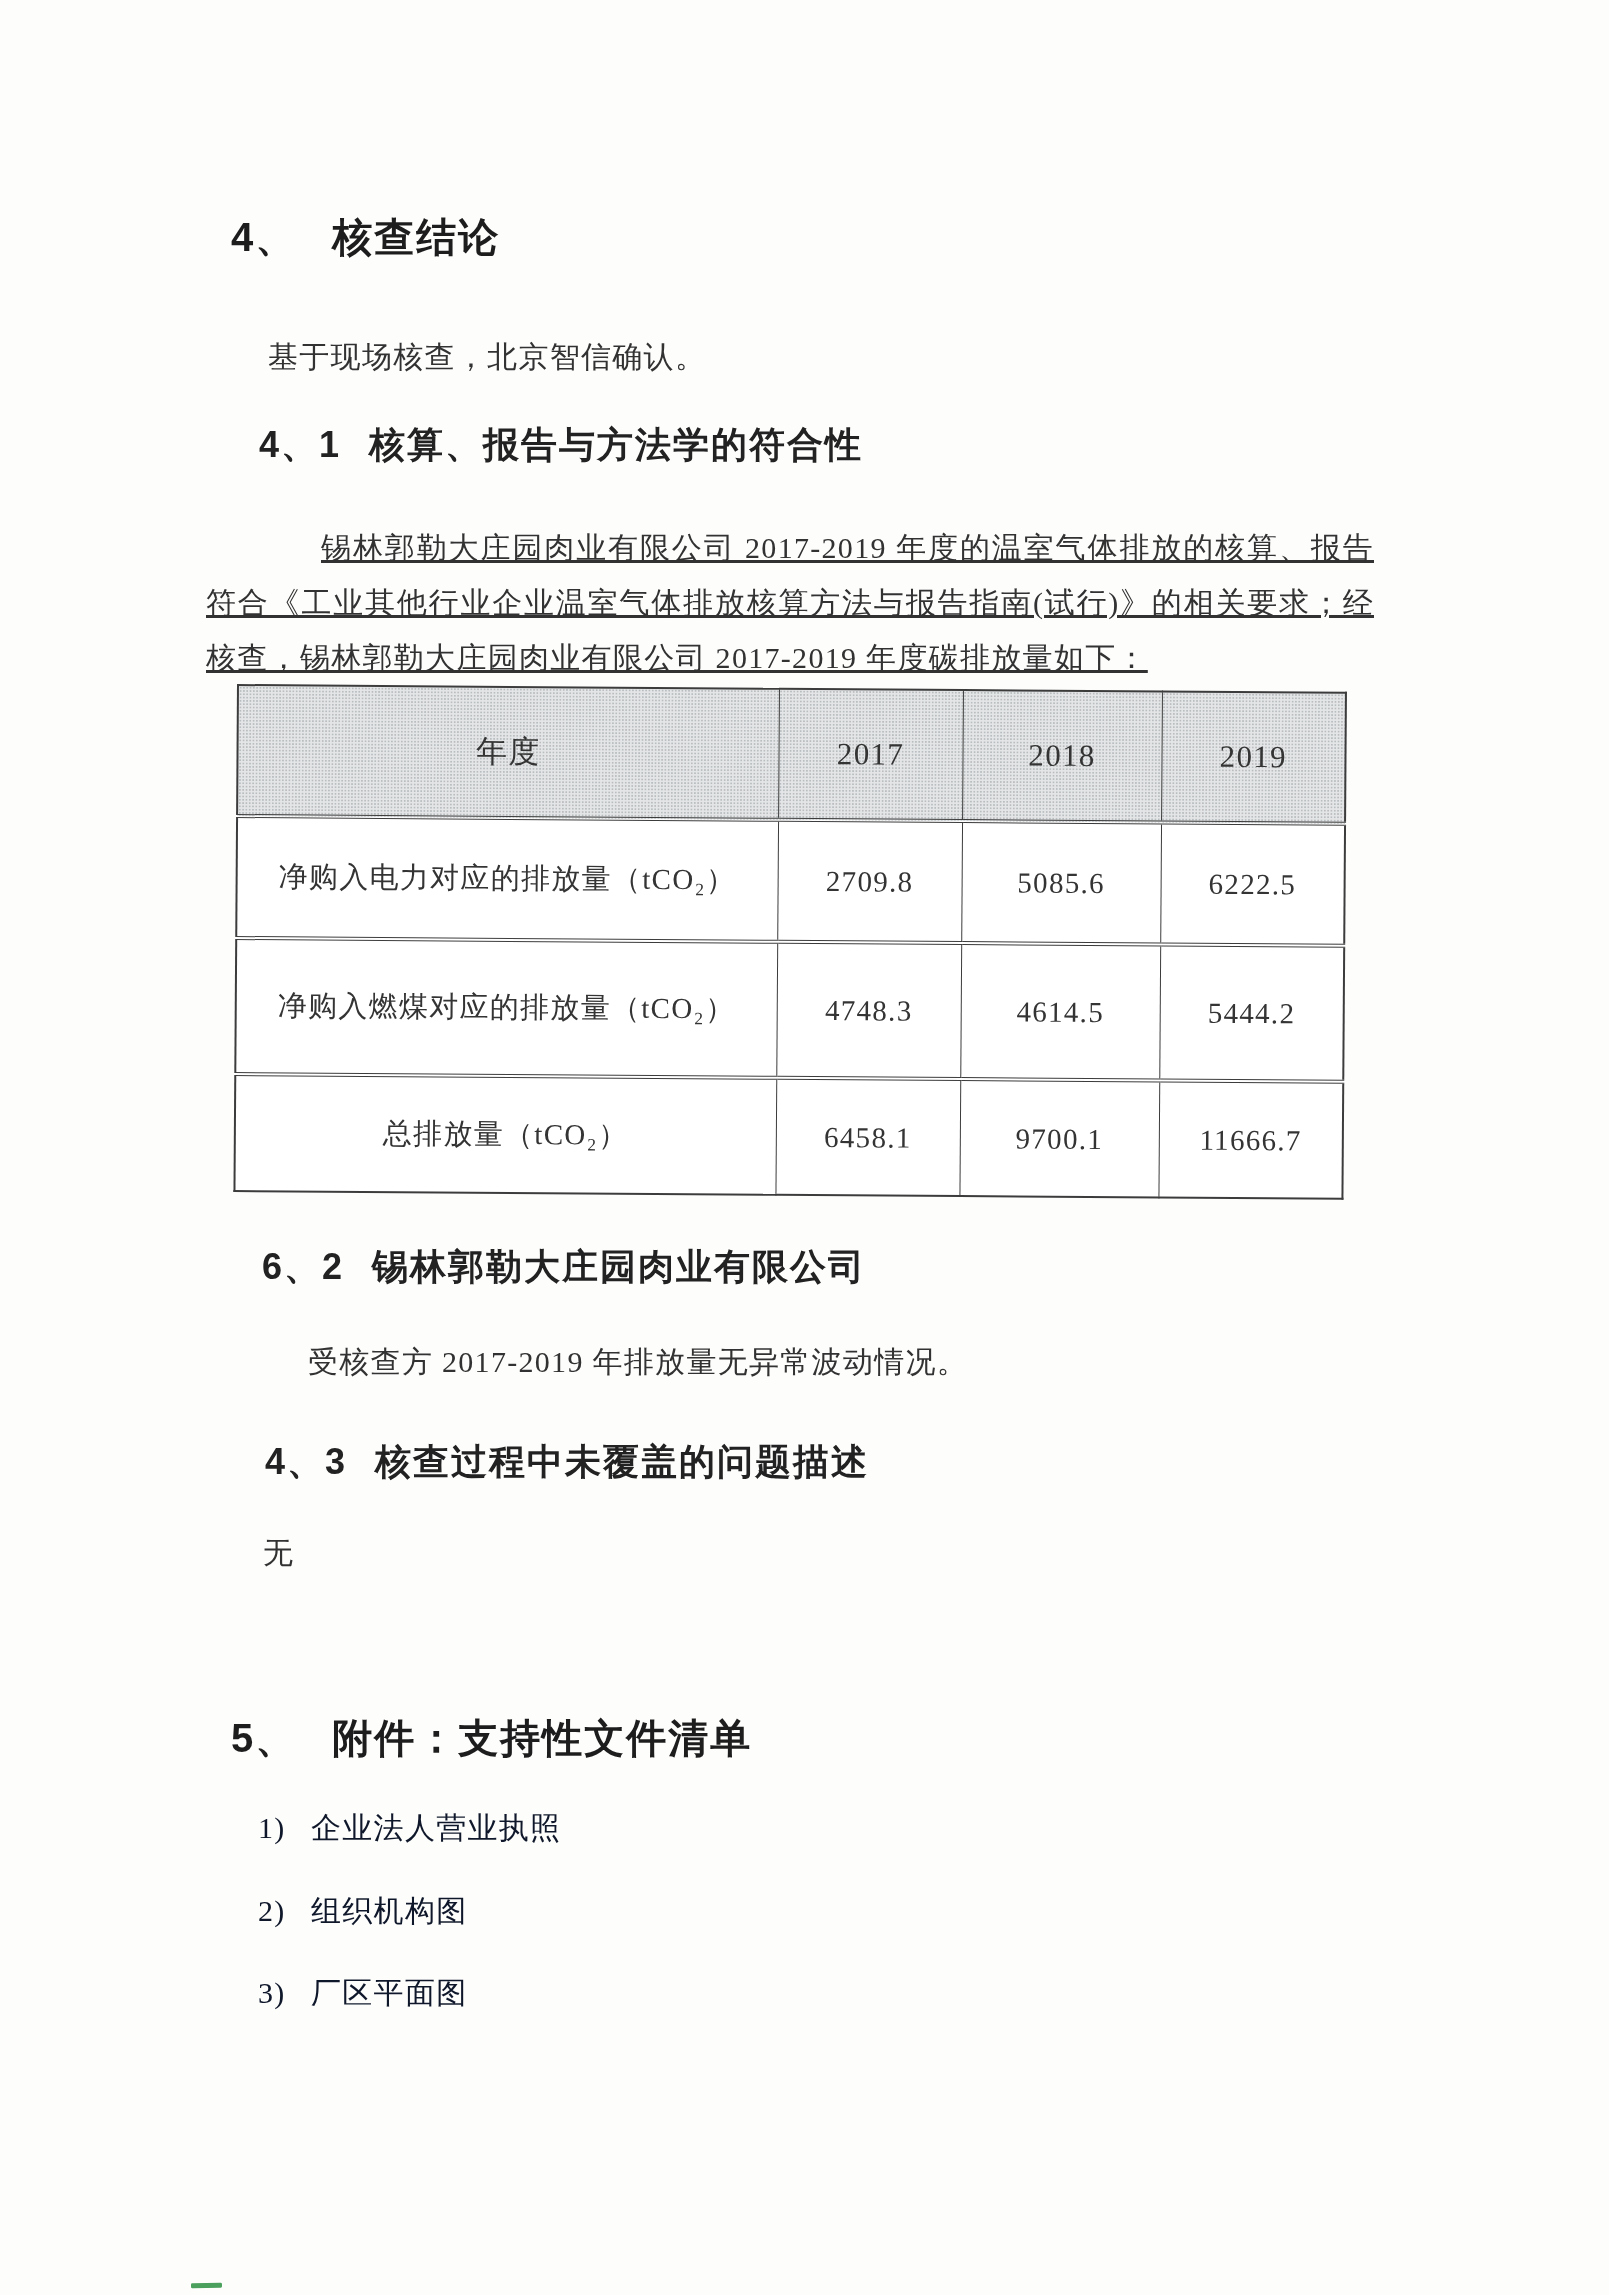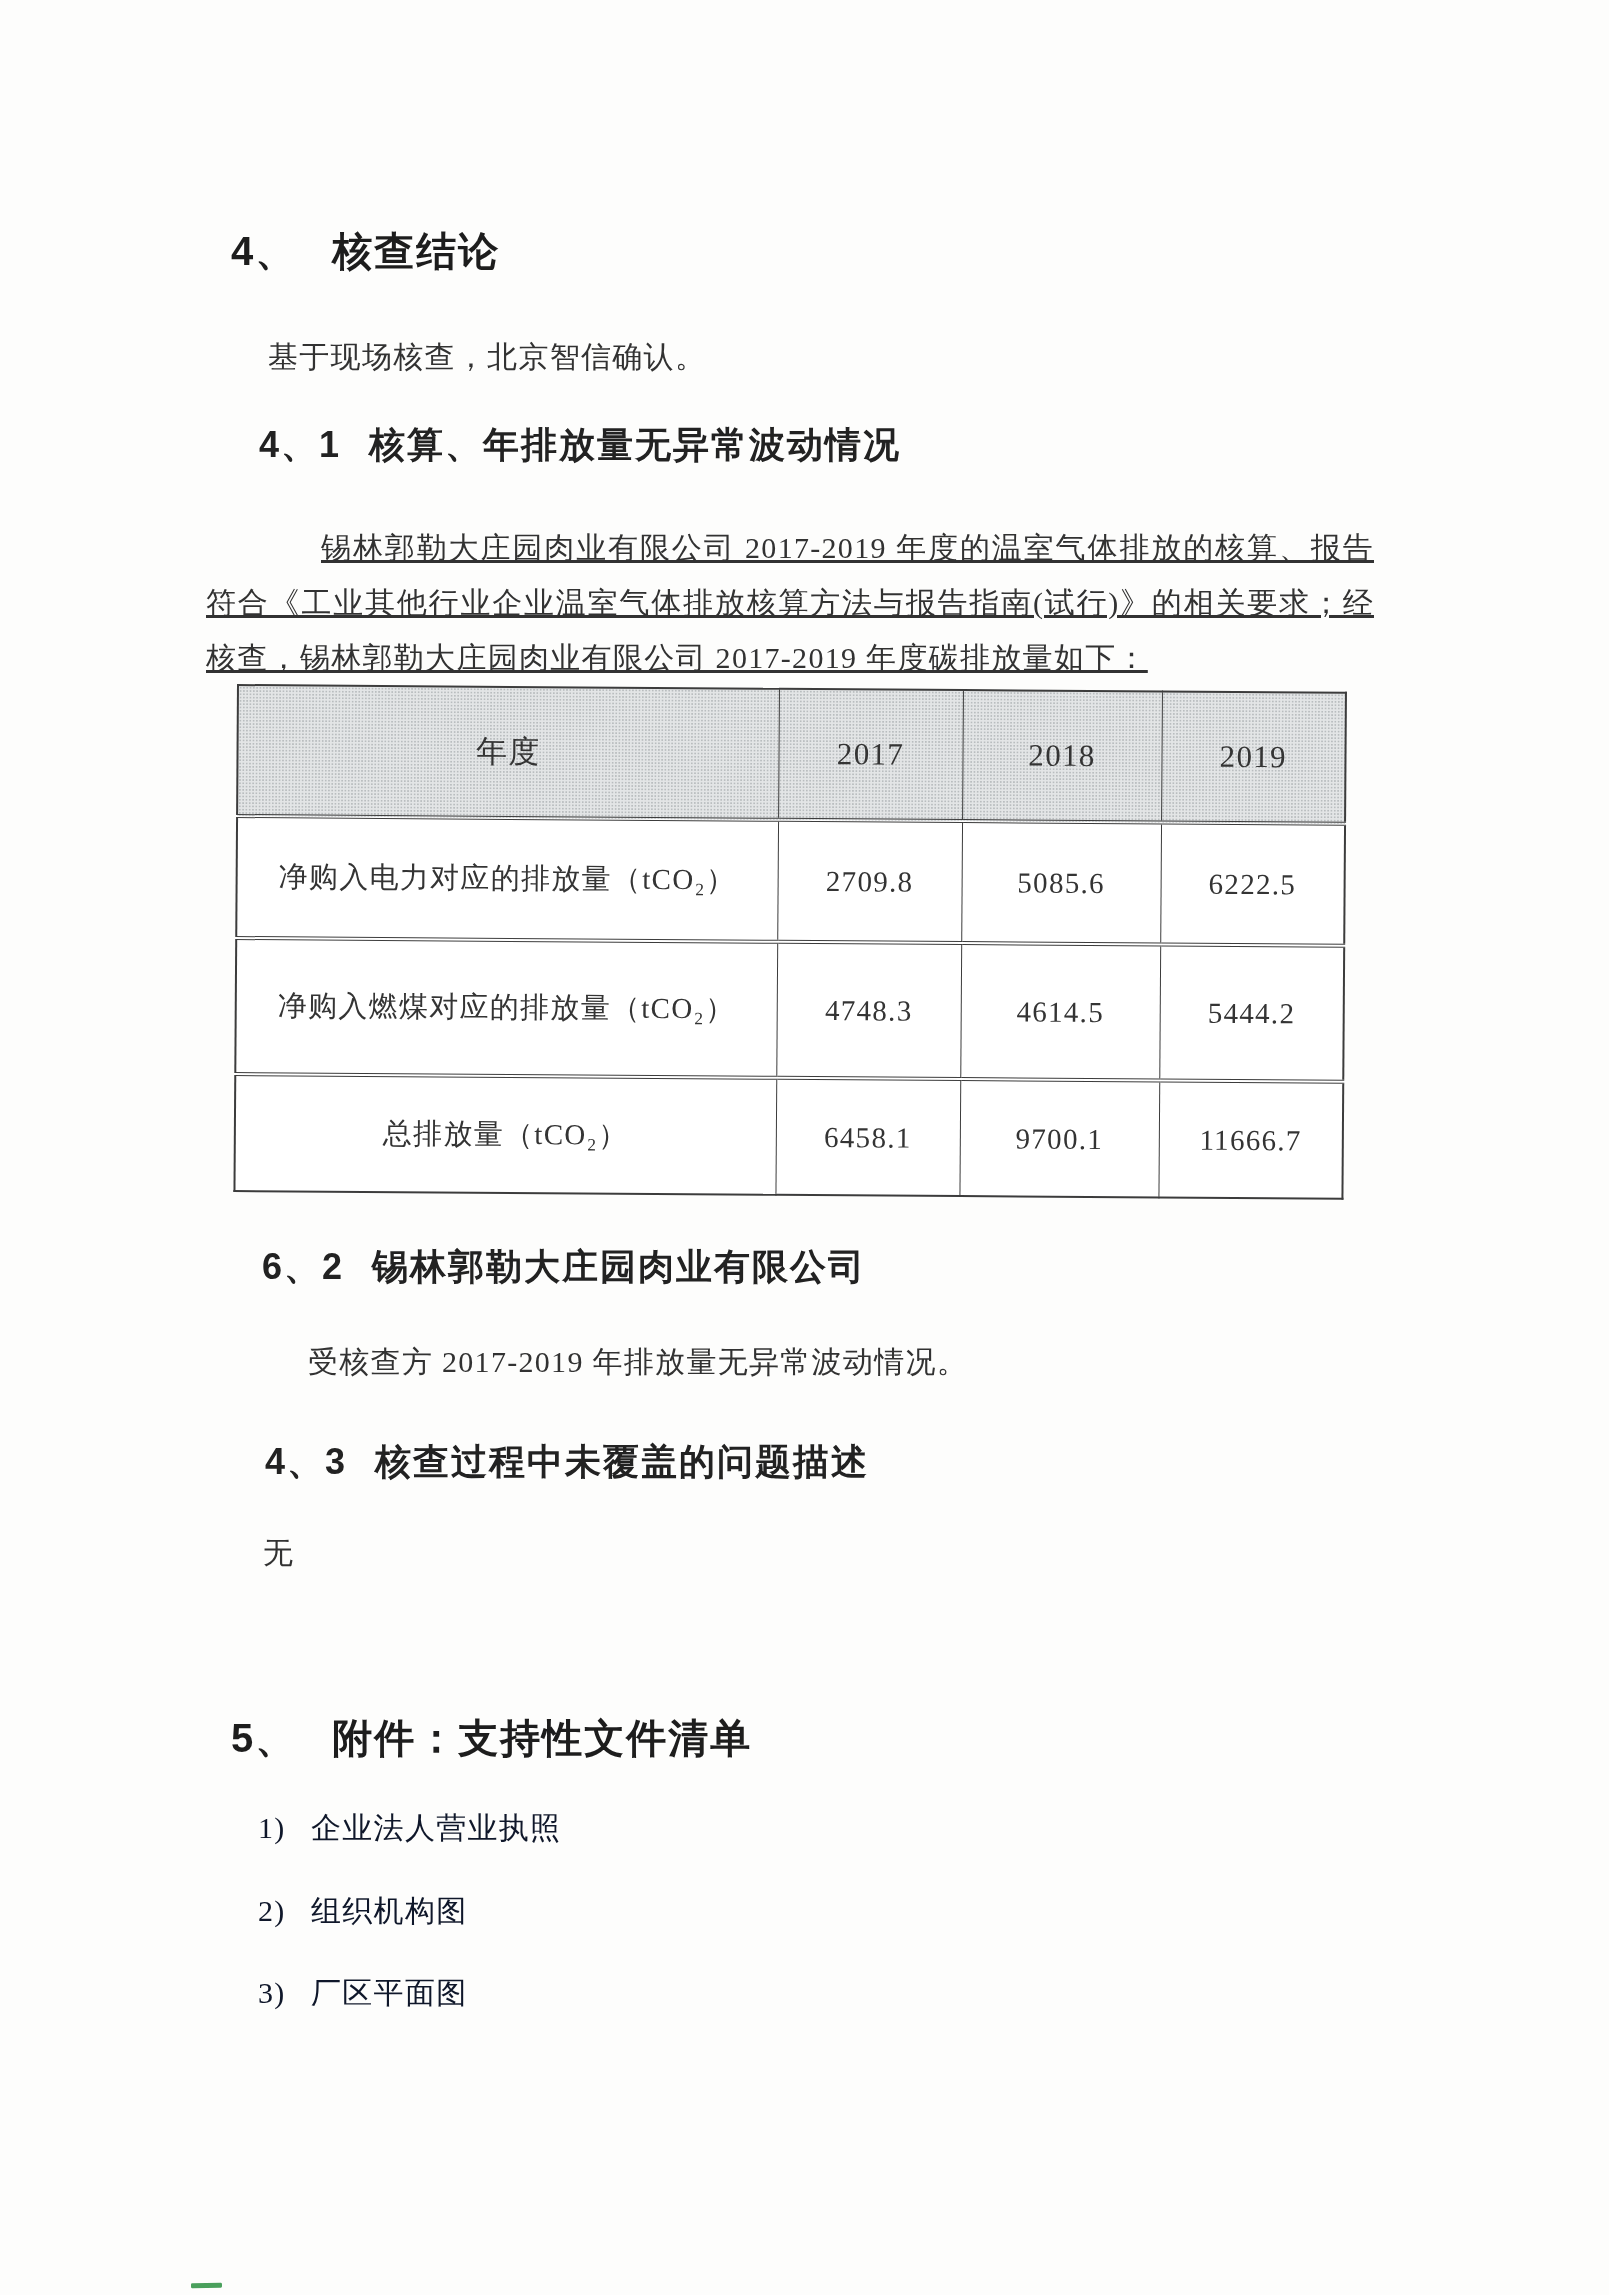--- a/index.html
+++ b/index.html
@@ -65,28 +65,28 @@
 
   .green-mark{
     background:#4aa05c;
     width:31px;height:5.3px;border-radius:1.3px;
     transform:rotate(-1.5deg);
   }
 </style>
 </head>
 <body>
 
-<div class="abs h-main" style="left:231px;top:224px;">
+<div class="abs h-main" style="left:231px;top:210px;">
   <span class="n">4、</span><span class="t">核查结论</span>
 </div>
 
 <div class="abs para indent-2em" style="left:207px;top:329px;width:1176px;">基于现场核查，北京智信确认。</div>
 
 <div class="abs h-sub" style="left:259px;top:421px;">
-  <span class="n">4、1</span><span class="t">核算、年排放量无异常波动情况</span>
+  <span class="n">4、1</span><span class="t">核算、报告与方法学的符合性</span>
 </div>
 
 <div class="abs para" style="left:206px;top:520px;width:1168px;text-align:justify;text-indent:115px;text-decoration:underline;">锡林郭勒大庄园肉业有限公司 2017-2019 年度的温室气体排放的核算、报告符合《工业其他行业企业温室气体排放核算方法与报告指南(试行)》的相关要求；经核查，锡林郭勒大庄园肉业有限公司 2017-2019 年度碳排放量如下：</div>
 
 <div class="abs tbl-wrap" style="left:237px;top:684px;">
   <table class="emissions">
     <colgroup>
       <col style="width:541px">
         <col style="width:184px">
         <col style="width:199px">

